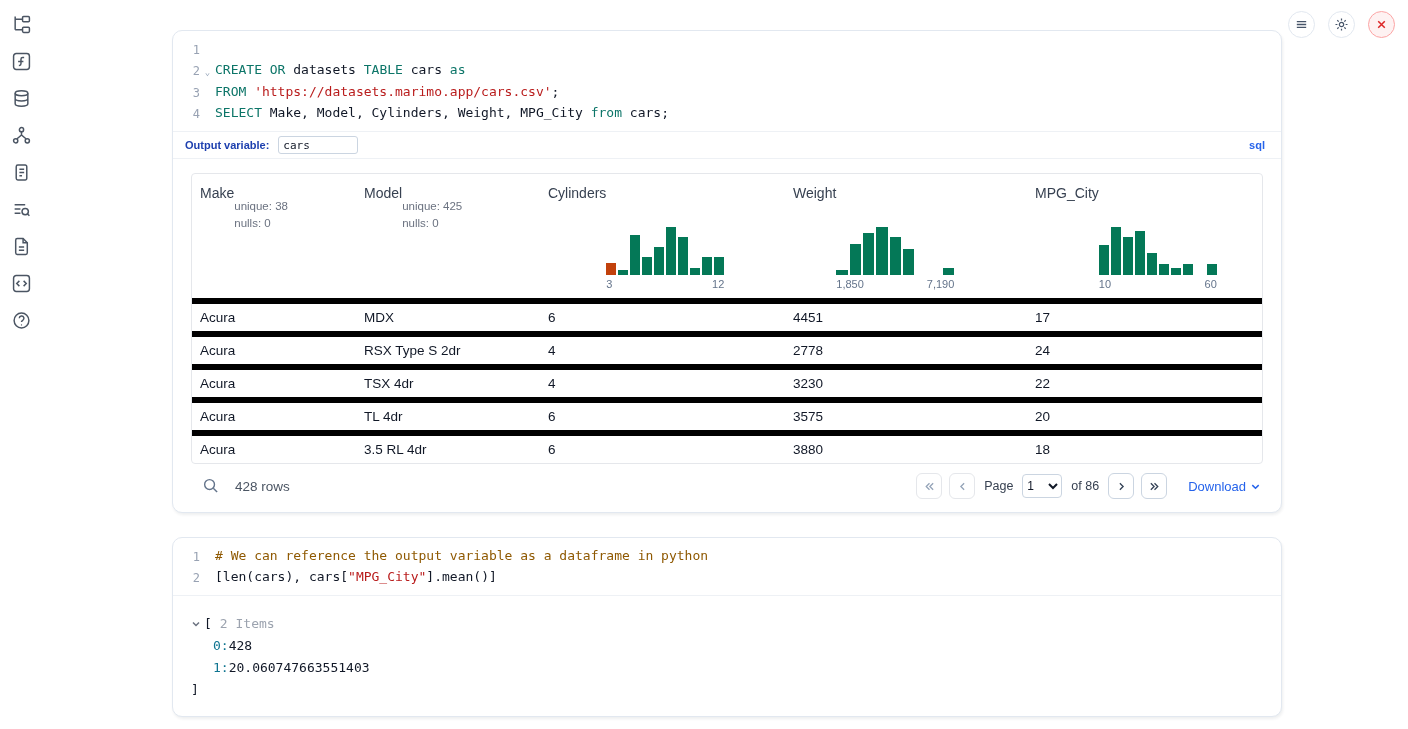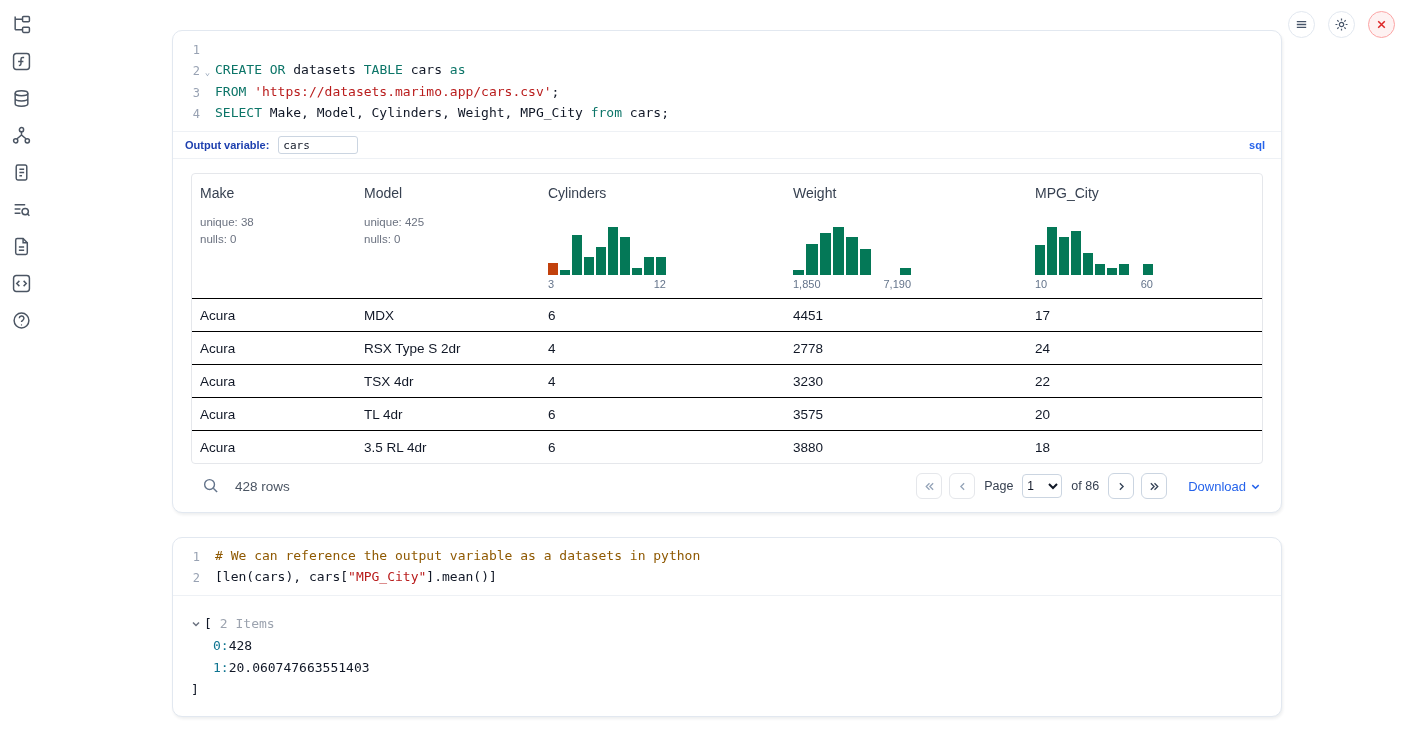--- a/index.html
+++ b/index.html
@@ -48,30 +48,30 @@
     padding:0 16px 0 12px; gap:9px; background:#fff; }
   .outvar-label { font-size:11px; font-weight:700; color:#1e40af; }
   .outvar-input { width:80px; height:18px; border:1px solid #cbd5e1; border-radius:3px;
     font-family:"DejaVu Sans Mono", monospace; font-size:11px; padding:0 4px; color:#111827; }
   .lang-badge { margin-left:auto; font-size:11px; font-weight:600; color:#2563eb; }
 
   
   .table-area { padding:14px 18px 4px; }
   .dtable { border:1px solid #e5e7eb; border-radius:4px; overflow:hidden; }
   .thead, .trow { display:grid; grid-template-columns:164px 184px 245px 242px 1fr; }
-  .th { height:124px; padding:11px 8px 8px; display:flex; flex-direction:column; }
+  .th { height:124px; padding:11px 8px 8px; display:flex; flex-direction:row; }
   .th-name { font-size:14px; color:#374151; }
   .th-stats { margin-top:13px; font-size:11.5px; color:#6b7280; line-height:17px; }
   .hist-wrap { margin-top:auto; }
   .hist { display:flex; align-items:flex-end; gap:2px; height:48px; width:118px; }
   .hist .bar { flex:1; background:#047857; }
   .hist .bar.accent { background:#c2410c; }
   .hist-labels { width:118px; display:flex; justify-content:space-between;
     font-size:11px; color:#64748b; margin-top:3px; }
-  .trow { border-top:1px solid #000000; height:33px; align-items:center;
+  .trow { border-top:6px solid #000000; height:33px; align-items:center;
     font-size:13.5px; color:#111827; }
   .td { padding:0 8px; white-space:nowrap; overflow:hidden; }
 
   
   .tfoot { display:flex; align-items:center; height:44px; padding:0 2px; }
   .search-btn { width:18px; height:18px; margin-left:9px; color:#64748b; cursor:pointer; }
   .search-btn svg { width:17px; height:17px; }
   .rowcount { margin-left:15px; font-size:13.5px; color:#4b5563; }
   .pager { margin-left:auto; display:flex; align-items:center; gap:7px; }
   .pg-btn { width:26px; height:26px; border:1px solid #e5e7eb; border-radius:6px;
@@ -381,21 +381,21 @@
           </span>
         </div>
       </div>
     </div>
 
     <div class="cell cell-2">
       <div class="code-editor">
           <div class="code-line">
             <span class="gutter">1</span>
             <span class="fold"></span>
-            <span class="code-text"><span class="tok-comment"># We can reference the output variable as a datasets in python</span></span>
+            <span class="code-text"><span class="tok-comment"># We can reference the output variable as a dataframe in python</span></span>
           </div>
           <div class="code-line">
             <span class="gutter">2</span>
             <span class="fold"></span>
             <span class="code-text"><span class="tok-plain">[len(cars), cars[</span><span class="tok-str">"MPG_City"</span><span class="tok-plain">].mean()]</span></span>
           </div>
         </div>
       <div class="cell-output">
         <div class="tree-row">
           <span class="tree-toggle">

